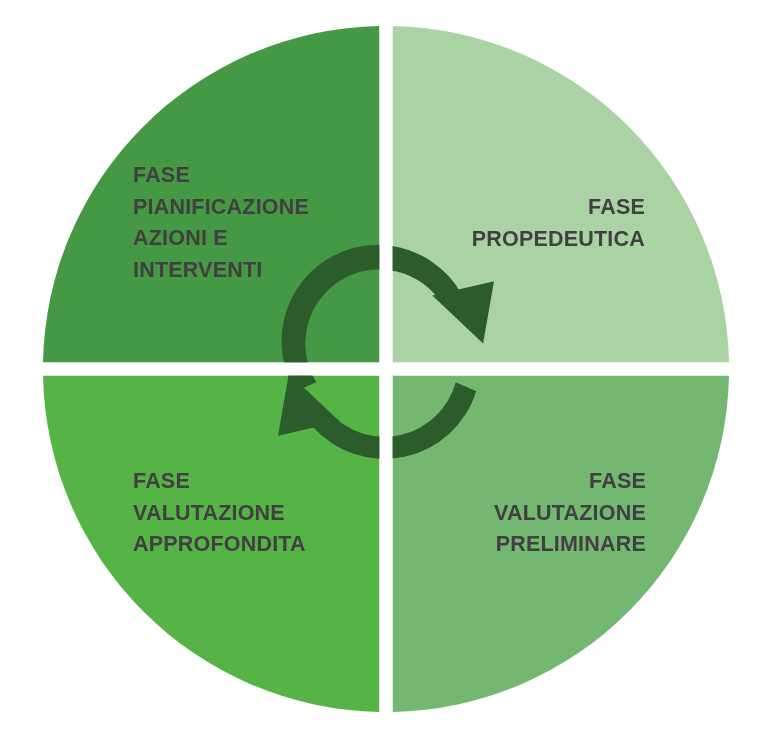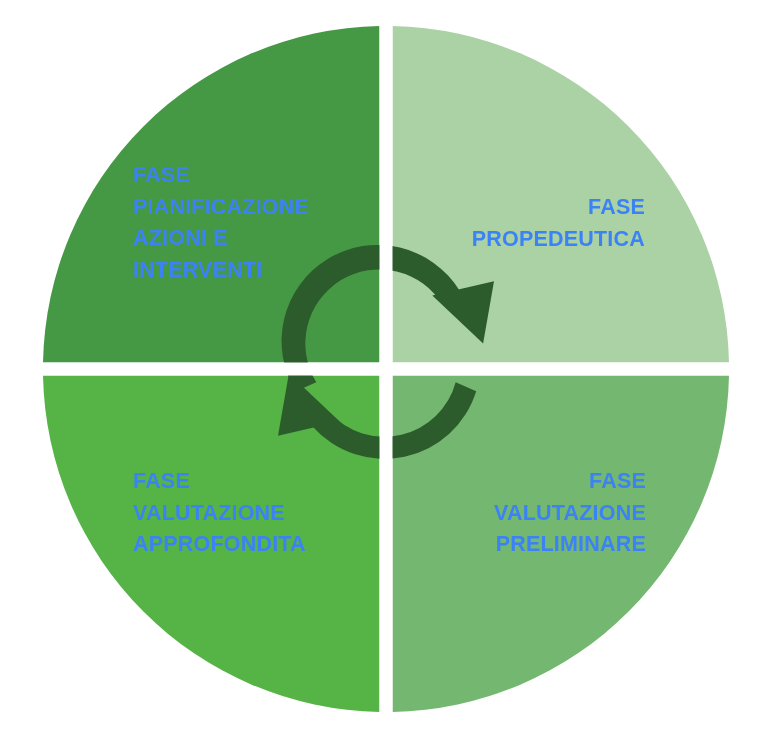--- a/index.html
+++ b/index.html
@@ -24,21 +24,21 @@
     top: 0;
     width: 759px;
     height: 749px;
   }
   .quad-label {
     position: absolute;
     font-family: "Liberation Sans", sans-serif;
     font-weight: bold;
     font-size: 21.5px;
     line-height: 1.47;
-    color: #3b82f6;
+    color: #404040;
     letter-spacing: 0.2px;
     white-space: pre-line;
     pointer-events: none;
   }
   
   .label-tl {
     left: 133px;
     top: 160px;
     width: 226px;
     text-align: left;

